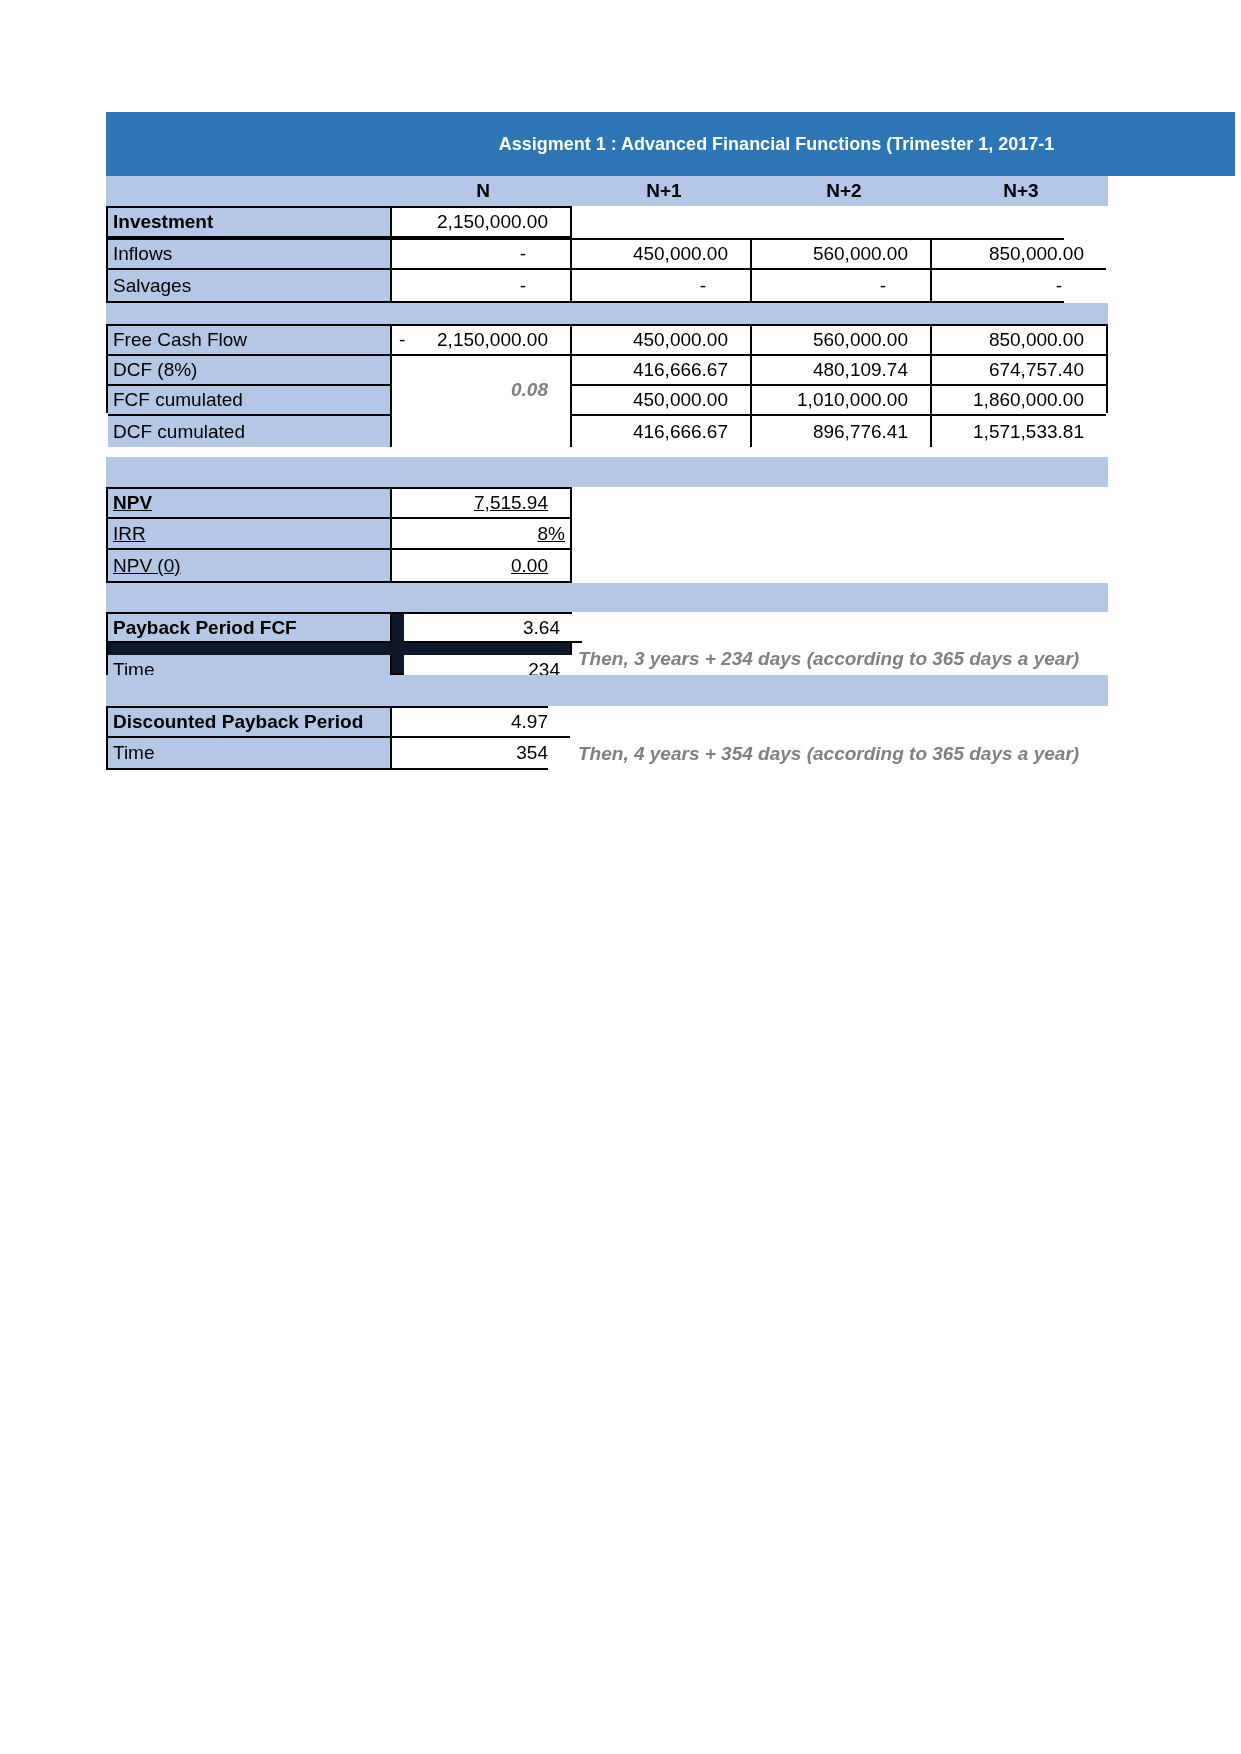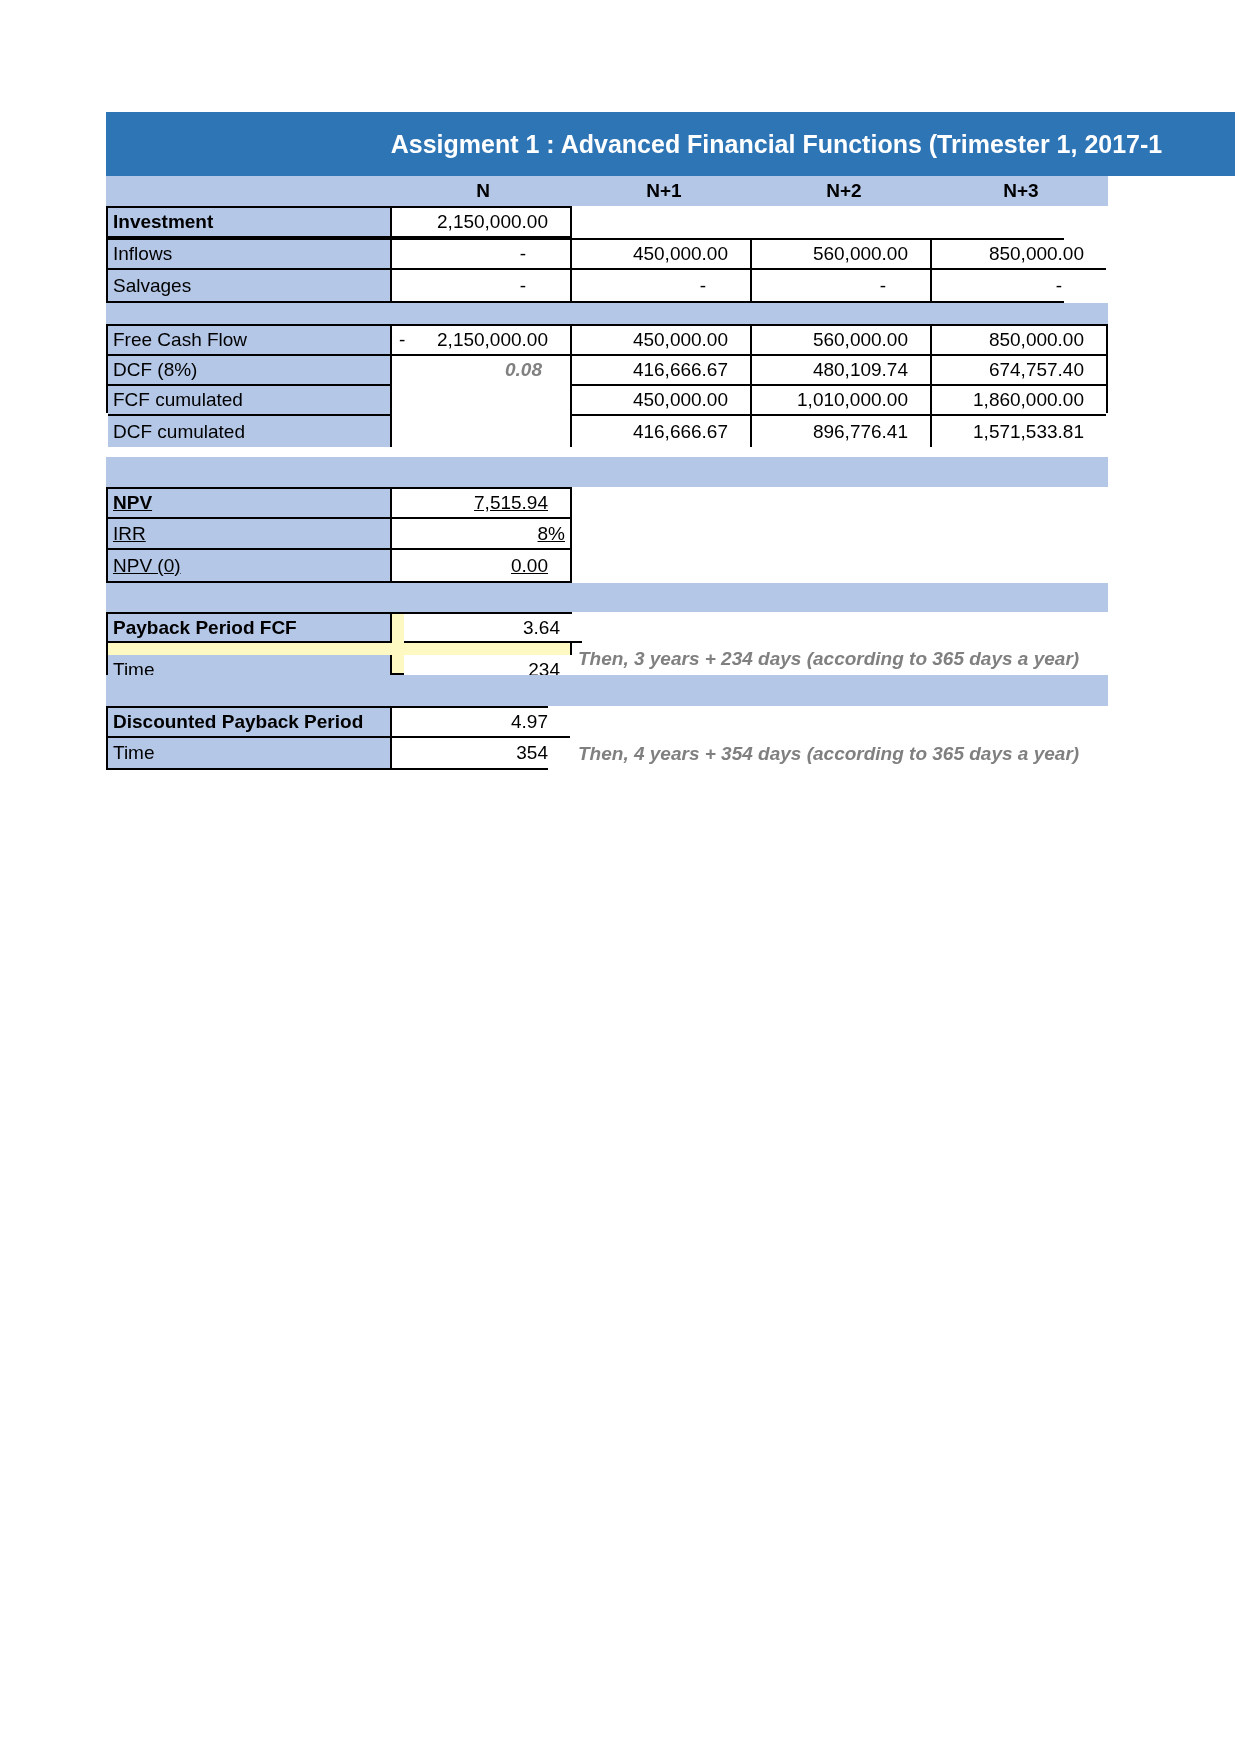--- a/index.html
+++ b/index.html
@@ -2,38 +2,38 @@
 <html><head>
 <meta charset="utf-8">
 <style>
   html,body{margin:0;padding:0;background:#ffffff;}
   .sheet{
     position:relative;width:1241px;height:1754px;background:#ffffff;
     font-family:"Liberation Sans", sans-serif;color:#000;overflow:hidden;
   }
   .titlebar{
     position:absolute;left:106px;top:112px;width:1129px;height:64px;
-    background:#2E75B6;color:#ffffff;font-weight:bold;font-size:25px;
+    background:#2E75B6;color:#ffffff;font-weight:bold;font-size:18px;
     display:flex;align-items:center;justify-content:center;
     padding-left:212px;box-sizing:border-box;white-space:nowrap;
   }
   .colhead{
     position:absolute;left:106px;top:176px;width:1002px;height:30px;
     background:#B4C7E7;display:grid;box-sizing:border-box;
     grid-template-columns:286px 182px 180px 180px 174px;
   }
   .colhead .h{display:flex;align-items:center;justify-content:center;font-weight:bold;font-size:19px;}
   .band{position:absolute;left:106px;width:1002px;background:#B4C7E7;}
   .band1{top:303px;height:29px;}
   .band2{top:457px;height:30px;}
   .band3{top:583px;height:29px;}
   .band4{top:675px;height:31px;}
   .block{
     position:absolute;left:106px;border:2px solid #000;box-sizing:border-box;
-    display:grid;background:#fef9c3;grid-auto-flow:row;
+    display:grid;background:#0f172a;grid-auto-flow:row;
   }
   .blkA{top:206px;width:466px;height:32px;grid-template-columns:284px 178px;grid-template-rows:28px;}
   .blkB{top:238px;width:958px;height:65px;grid-template-columns:284px 180px 180px 180px 174px;grid-template-rows:30px 31px;}
   .blkC{top:324px;width:1002px;height:89px;grid-template-columns:284px 180px 180px 180px 174px;grid-template-rows:30px 30px 30px 31px;}
   .blkD{top:487px;width:466px;height:96px;grid-template-columns:284px 178px;grid-template-rows:30px 31px 31px;text-decoration:underline;}
   .blkE{top:612px;width:466px;height:63px;grid-template-columns:284px 178px;grid-template-rows:29px 30px;gap:12px;}
   .blkF{top:706px;width:442px;height:64px;grid-template-columns:284px 178px;grid-template-rows:30px 30px;}
   .c{
     display:flex;align-items:center;font-size:19px;box-sizing:border-box;
     border-right:2px solid #000;border-bottom:2px solid #000;background:#fff;
@@ -45,21 +45,21 @@
   .b{font-weight:bold;}
   .val{justify-content:flex-end;padding-right:22px;}
   .dash{justify-content:flex-end;padding-right:44px;}
   .pct{justify-content:flex-end;padding-right:5px;}
   .acct{justify-content:space-between;padding-left:7px;padding-right:22px;}
   .muted{color:#808080;font-style:italic;font-weight:bold;}
   .merged{
     grid-column:2;grid-row:2 / span 4;border-bottom:none;
     display:flex;flex-direction:column;align-items:stretch;justify-content:flex-start;
   }
-  .merged .inner{height:28px;display:flex;align-items:center;justify-content:flex-end;padding-right:28px;font-size:19px;}
+  .merged .inner{height:28px;display:flex;align-items:center;justify-content:flex-end;padding-right:22px;font-size:19px;margin-top:20px;}
   .note{
     position:absolute;left:578px;height:32px;display:flex;align-items:center;
     color:#808080;font-style:italic;font-weight:bold;font-size:19px;white-space:nowrap;
   }
   .note1{top:643px;text-align:right;}
   .note2{top:738px;}
 </style>
 </head>
 <body>
 

